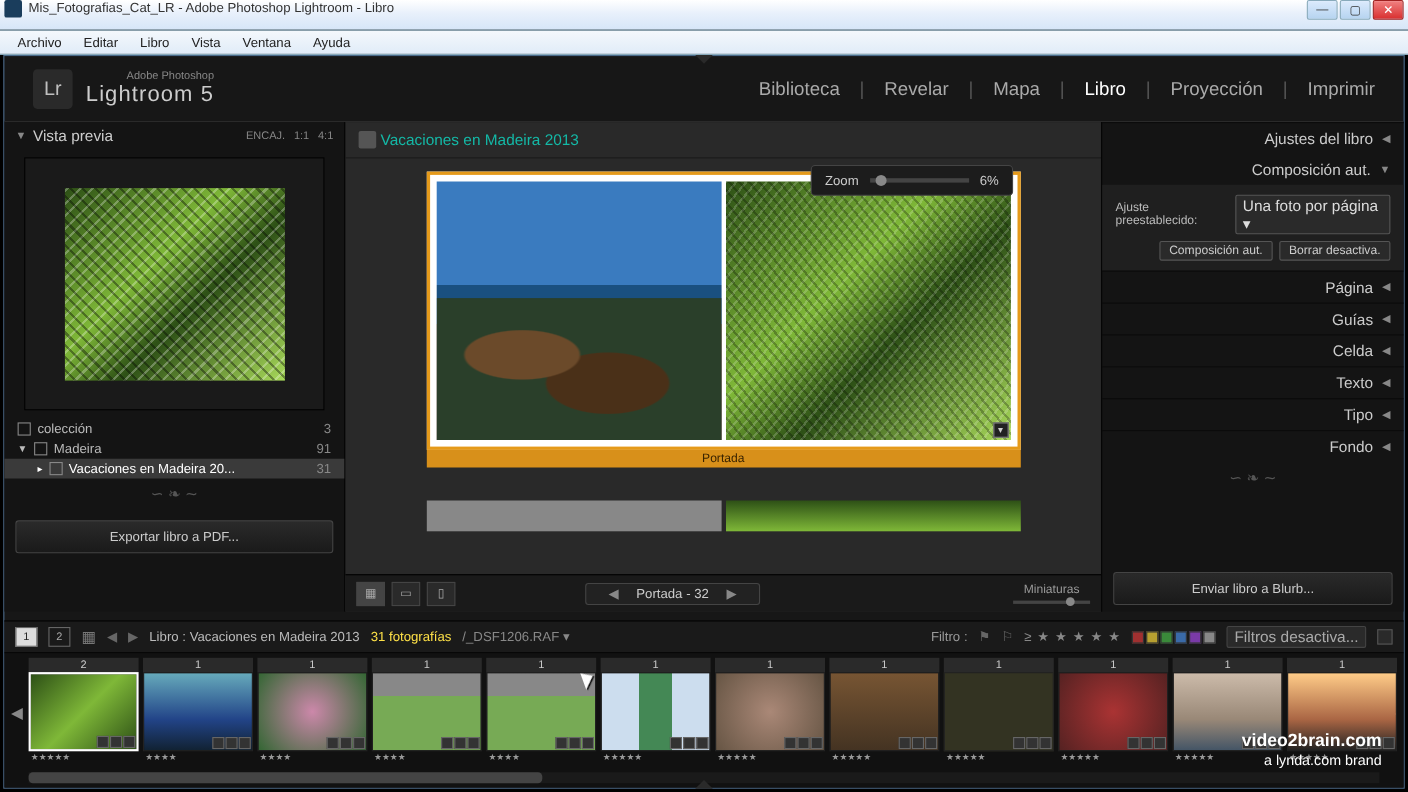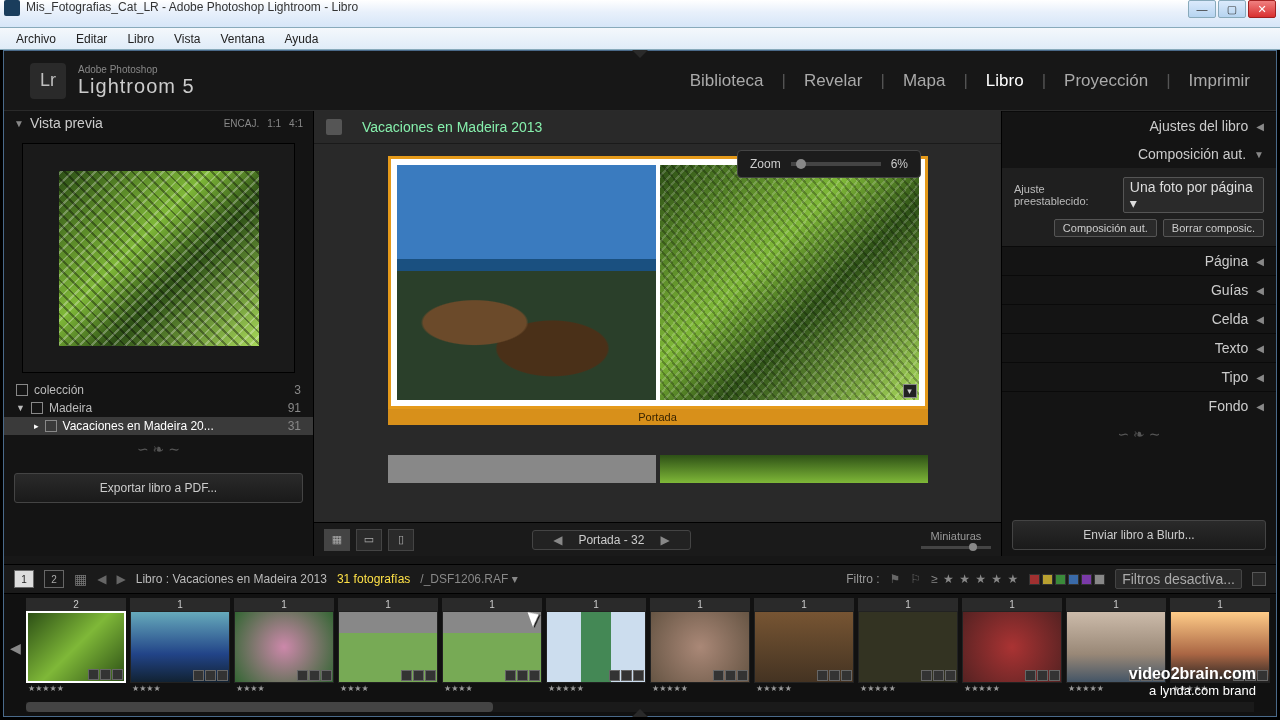--- a/index.html
+++ b/index.html
@@ -15,21 +15,21 @@
 .win-close { background: linear-gradient(#f08080,#d93030); border:1px solid #a02020; color:#fff; }
 
 
 .menubar { height: 22px; background: linear-gradient(#f4f8fc,#e0ecf8); display:flex; align-items:center; padding: 0 6px; border-bottom:1px solid #8ab;}
 .menu-item { font-size: 12px; color:#222; padding: 0 10px; cursor:default; }
 
 
 .frame { position:absolute; top:50px; left:3px; right:3px; bottom:3px; background:#171717; border:1px solid #4a6a8a; }
 
 
-.brandrow { height:60px; display:flex; align-items:center; padding:0 26px; border-bottom:1px solid #2a2a2a; position:relative;}
+.brandrow { height:60px; display:flex; align-items:center; padding:0 26px; border-bottom:1px solid #2a2a2a; position:relative;text-align:right;}
 .logo-box { width:36px; height:36px; background:#2a2a2a; border-radius:4px; display:flex; align-items:center; justify-content:center; color:#bfbfbf; font-size:18px; margin-right:12px;}
 .brand-small { font-size:10px; color:#888; }
 .brand-big { font-size:20px; color:#ccc; letter-spacing:1px; }
 .modules { margin-left:auto; display:flex; align-items:center; gap:18px; color:#aaa; font-size:17px;}
 .module { cursor:pointer; }
 .module.active { color:#fff; }
 .mod-sep { color:#555; }
 .brandrow .tri-down { position:absolute; left:50%; top:-1px; transform:translateX(-50%); width:0;height:0;border-left:8px solid transparent;border-right:8px solid transparent;border-top:8px solid #2a2a2a;}
 
 
@@ -50,21 +50,21 @@
 
 .coll { padding:2px 12px; font-size:12px; color:#bbb; display:flex; align-items:center; gap:6px;}
 .coll .count { margin-left:auto; color:#888; }
 .coll.child { padding-left:30px; }
 .coll.sel { background:#3a3a3a; color:#fff;}
 .coll .icon-sq { width:12px;height:12px;border:1px solid #888; display:inline-block;}
 .ornament { text-align:center; color:#555; font-size:14px; padding:6px 0 10px;}
 .big-btn { margin:6px 10px; height:30px; background:linear-gradient(#2a2a2a,#1a1a1a); border:1px solid #444; color:#ccc; font-size:12px; display:flex; align-items:center; justify-content:center; border-radius:3px;}
 
 
-.book-title { display:flex; align-items:center; gap:20px; padding:8px 12px; color:#86efac; font-size:14px; border-bottom:1px solid #1a1a1a;}
+.book-title { display:flex; align-items:center; gap:4px; padding:8px 12px; color:#14b8a6; font-size:14px; border-bottom:1px solid #1a1a1a;}
 .bt-icon { width:16px;height:16px; background:#555; border-radius:2px;}
 
 .canvas { flex:1; overflow:hidden; position:relative; padding:12px 16px 4px;}
 .spread { width:540px; margin:0 auto; border:3px solid #e59a1a; background:#fff; padding:6px; display:flex; gap:4px; position:relative;}
 .page { flex:1; background:#ddd; height:235px; position:relative; overflow:hidden;}
 .page-label-row{display:flex; width:540px; margin:0 auto; background:#d8901a;}
 .page-label{flex:1;text-align:center;font-size:11px;color:#3a2400;padding:2px 0;}
 .coast { background:linear-gradient(#3a7bbf 0 40%, #1a5080 40% 55%, #3a2a1a 55% 100%); }
 .coast::after{content:"";position:absolute;bottom:0;left:0;right:0;height:55%;background:radial-gradient(ellipse at 30% 40%,#6b4a2a 20%,transparent 21%),radial-gradient(ellipse at 60% 60%,#4a3018 25%,transparent 26%),#2a3f2a;}
 .fern2 { background:linear-gradient(135deg,#2d5016,#7fb838 40%,#2d5016 60%,#a8d95a);}
@@ -282,21 +282,21 @@
           <span>Composición aut.</span>
           <span class="tri">▼</span>
         </div>
       <div class="rsub">
         <div class="rsub-row">
           <span>Ajuste preestablecido:</span>
           <span class="rsel"><span>Una foto por página</span> ▾</span>
         </div>
         <div class="rsub-row">
           <span class="rsub-btn">Composición aut.</span>
-          <span class="rsub-btn">Borrar composic.</span>
+          <span class="rsub-btn">Borrar desactiva.</span>
         </div>
       </div>
       <div class="rpanel">
           <span>Página</span>
           <span class="tri">◀</span>
         </div>
       <div class="rpanel">
           <span>Guías</span>
           <span class="tri">◀</span>
         </div>

